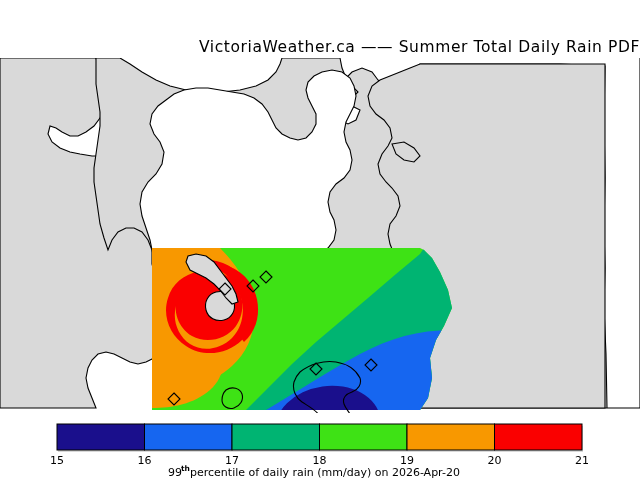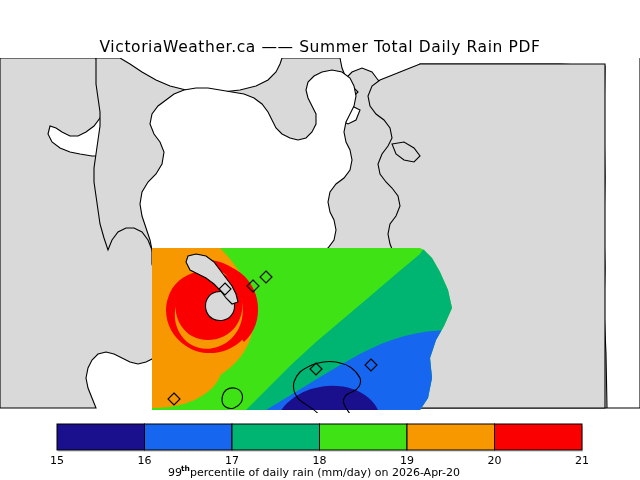--- a/index.html
+++ b/index.html
@@ -13,21 +13,21 @@
     height: 480px;
     background: #ffffff;
     font-family: "DejaVu Sans", sans-serif;
     overflow: hidden;
   }
   #title {
     position: absolute;
     left: 0;
     top: 38px;
     width: 640px;
-    text-align: center;
+    text-align: right;
     font-family: "DejaVu Sans", sans-serif;
     font-size: 15.5px;
     letter-spacing: 0.6px;
     color: #000000;
     white-space: pre;
   }
   #mapwrap {
     position: absolute;
     left: 0;
     top: 58px;

